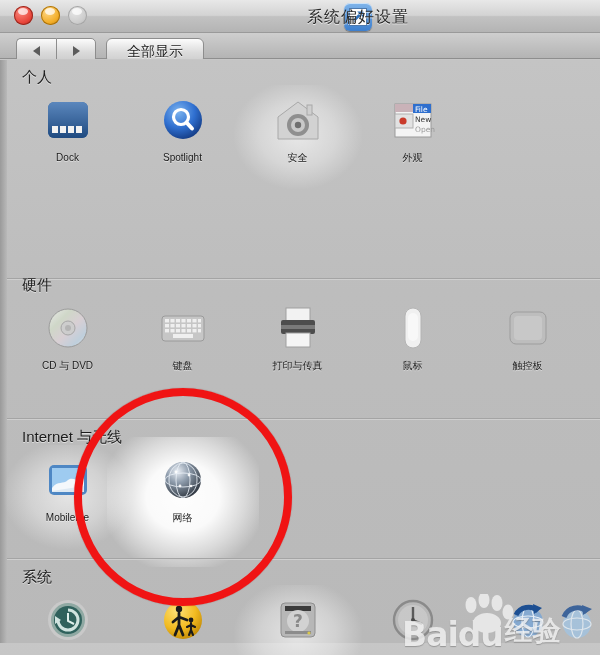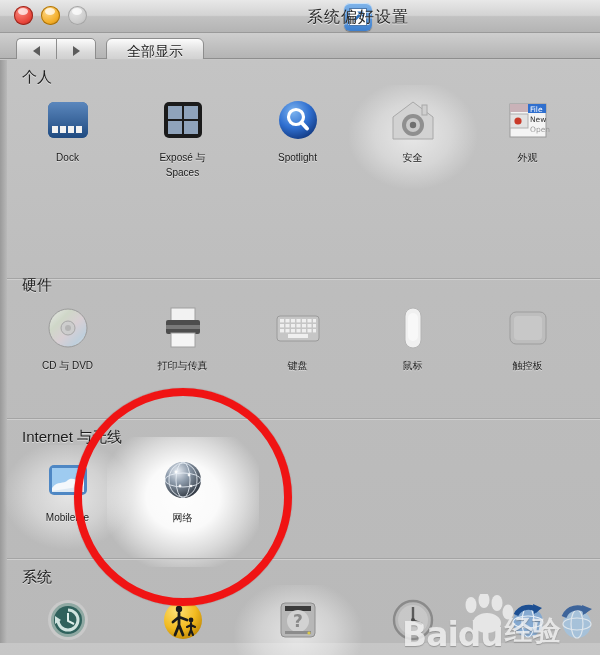--- a/index.html
+++ b/index.html
@@ -196,33 +196,20 @@
                 </defs>
               <rect x="9" y="31" width="6" height="7" fill="#f2f2f2"></rect>
               <rect x="17" y="31" width="6" height="7" fill="#f2f2f2"></rect>
               <rect x="25" y="31" width="6" height="7" fill="#f2f2f2"></rect>
               <rect x="33" y="31" width="6" height="7" fill="#f2f2f2"></rect>
             </svg>
           </div>
           <div class="lbl">Dock</div>
         </div>
 
-        <div class="cell">
-          <div class="ico">
-            <svg viewBox="0 0 50 50">
-              <rect x="6" y="7" width="38" height="36" rx="5" fill="#1b1b1b"></rect>
-              <rect x="10" y="11" width="14" height="13" fill="#8fa3bb"></rect>
-              <rect x="26" y="11" width="14" height="13" fill="#8fa3bb"></rect>
-              <rect x="10" y="26" width="14" height="13" fill="#8fa3bb"></rect>
-              <rect x="26" y="26" width="14" height="13" fill="#8fa3bb"></rect>
-            </svg>
-          </div>
-          <div class="lbl" style="white-space:pre-line">Exposé 与
-Spaces</div>
-        </div>
 
         <div class="cell">
           <div class="ico">
             <svg viewBox="0 0 50 50">
               <defs>
                   <radialGradient id="spg" cx="38%" cy="28%" r="78%">
                 <stop offset="0" stop-color="#7db4ef"></stop>
                     <stop offset="55%" stop-color="#2f6fd0"></stop>
                 <stop offset="100%" stop-color="#12387f"></stop>
               </radialGradient>
@@ -284,32 +271,20 @@
                     <stop offset="80%" stop-color="#bfcfdc"></stop>
                 <stop offset="100%" stop-color="#e4e4e4"></stop>
               </linearGradient>
                 </defs>
               <circle cx="25" cy="25" r="19" fill="url(#cdg)" stroke="#9b9b9b"></circle>
               <circle cx="25" cy="25" r="7" fill="#cdcdcd" stroke="#a6a6a6"></circle>
               <circle cx="25" cy="25" r="3" fill="#b4b4b4"></circle>
             </svg>
           </div>
           <div class="lbl">CD 与 DVD</div>
-        </div>
-
-        <div class="cell">
-          <div class="ico">
-            <svg viewBox="0 0 50 50">
-              <rect x="13" y="5" width="24" height="13" fill="#f2f2f2" stroke="#a0a0a0"></rect>
-              <rect x="8" y="17" width="34" height="14" rx="2" fill="#4d4d4d"></rect>
-              <rect x="8" y="22" width="34" height="4" fill="#7a7a7a"></rect>
-              <rect x="13" y="30" width="24" height="14" fill="#f5f5f5" stroke="#a0a0a0"></rect>
-            </svg>
-          </div>
-          <div class="lbl">打印与传真</div>
         </div>
 
         <div class="cell">
           <div class="ico">
             <svg viewBox="0 0 50 50">
               <rect x="4" y="13" width="42" height="25" rx="3" fill="#c6c6c6" stroke="#9a9a9a"></rect>
               <g fill="#efefef">
                 <rect x="7" y="16" width="4" height="3.4"></rect>
                   <rect x="12.5" y="16" width="4" height="3.4"></rect>
                 <rect x="18" y="16" width="4" height="3.4"></rect>
@@ -334,20 +309,32 @@
                 <rect x="15" y="31" width="20" height="4"></rect>
               </g>
             </svg>
           </div>
           <div class="lbl">键盘</div>
         </div>
 
         <div class="cell">
           <div class="ico">
             <svg viewBox="0 0 50 50">
+              <rect x="13" y="5" width="24" height="13" fill="#f2f2f2" stroke="#a0a0a0"></rect>
+              <rect x="8" y="17" width="34" height="14" rx="2" fill="#4d4d4d"></rect>
+              <rect x="8" y="22" width="34" height="4" fill="#7a7a7a"></rect>
+              <rect x="13" y="30" width="24" height="14" fill="#f5f5f5" stroke="#a0a0a0"></rect>
+            </svg>
+          </div>
+          <div class="lbl">打印与传真</div>
+        </div>
+
+        <div class="cell">
+          <div class="ico">
+            <svg viewBox="0 0 50 50">
               <rect x="17" y="5" width="16" height="40" rx="8" fill="#f0f0f0" stroke="#b4b4b4"></rect>
               <rect x="20" y="10" width="10" height="28" rx="5" fill="#f8f8f8"></rect>
             </svg>
           </div>
           <div class="lbl">鼠标</div>
         </div>
 
         <div class="cell">
           <div class="ico">
             <svg viewBox="0 0 50 50">

